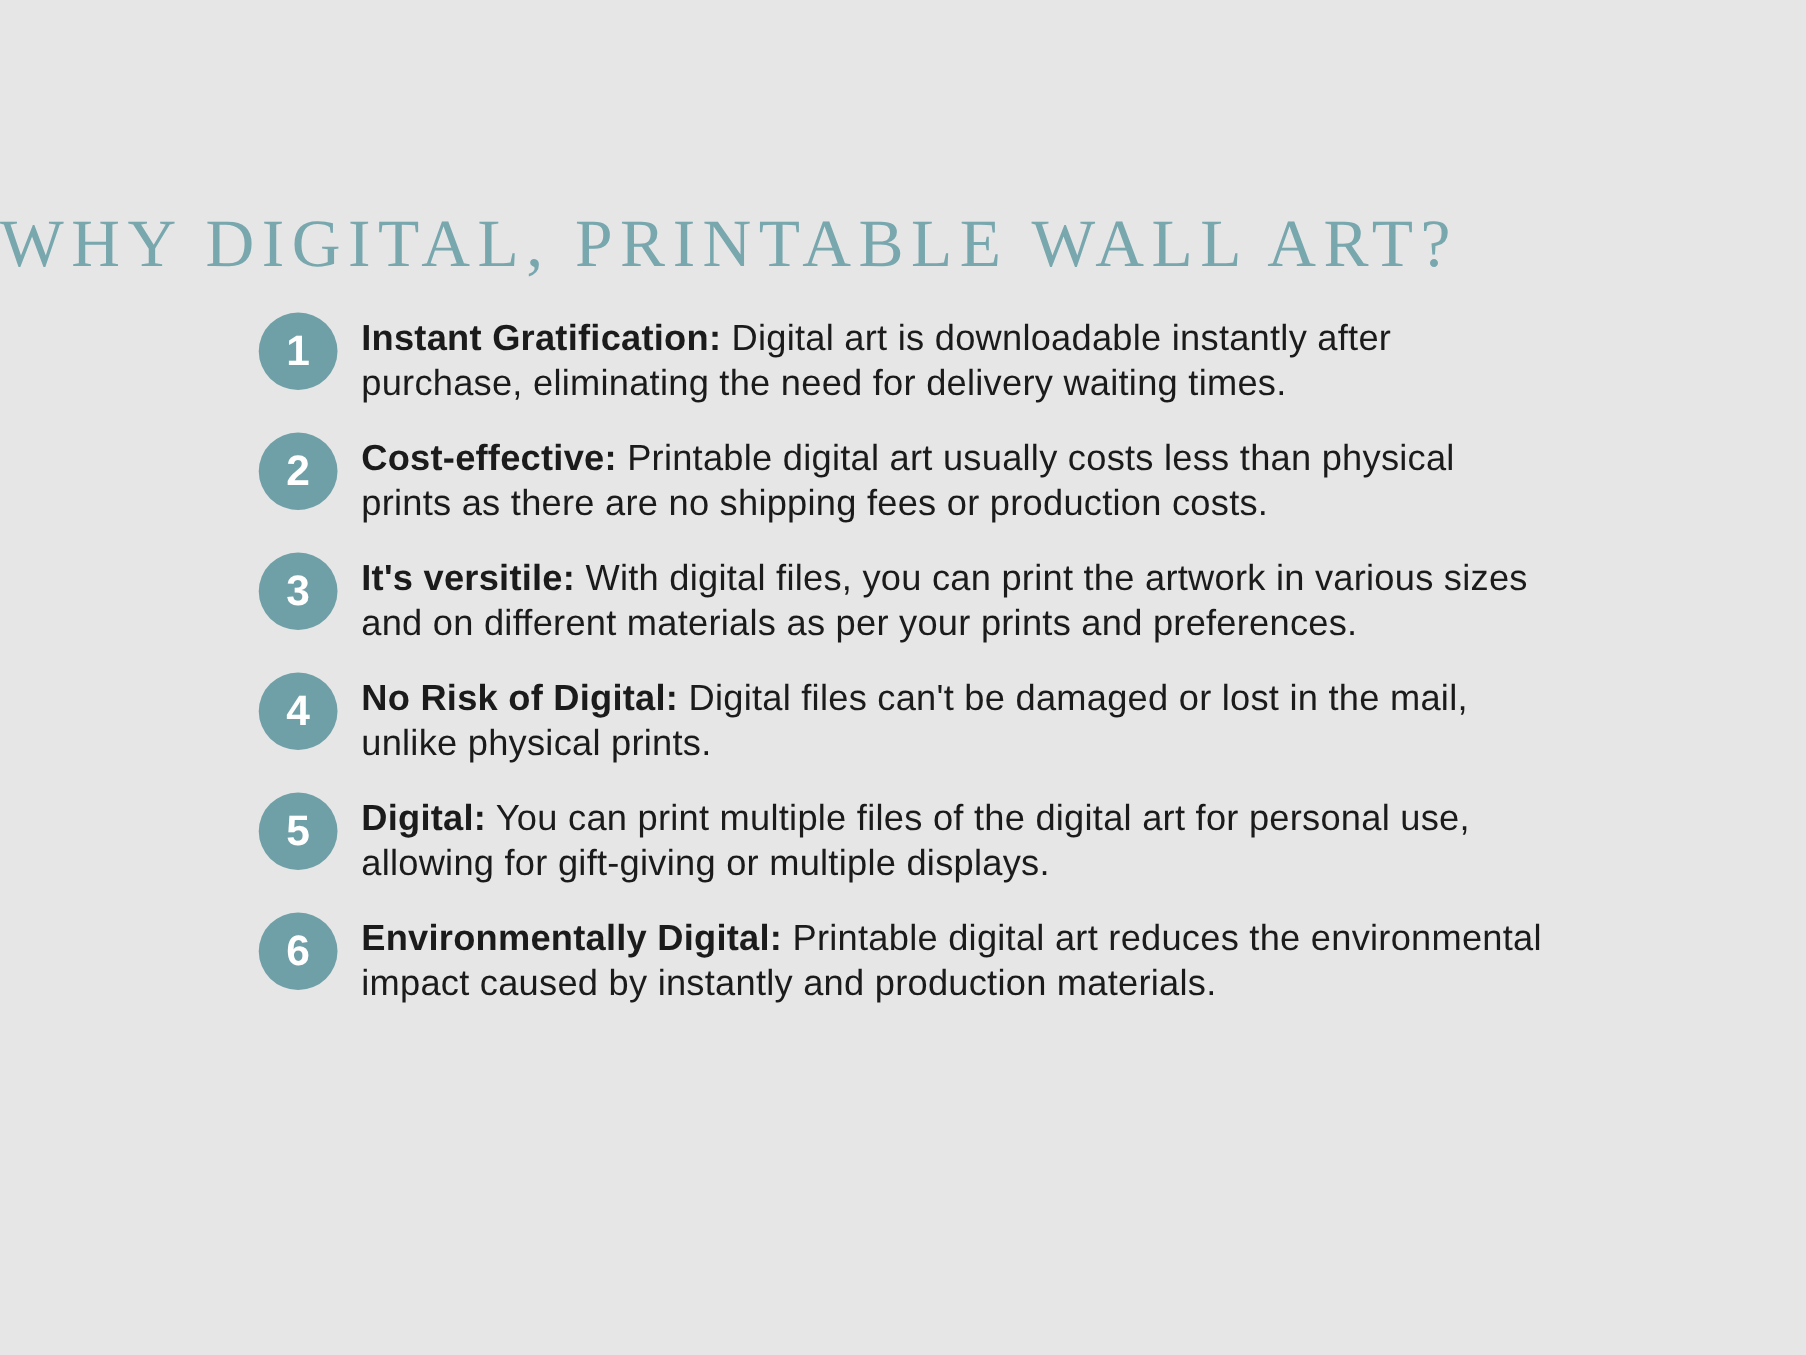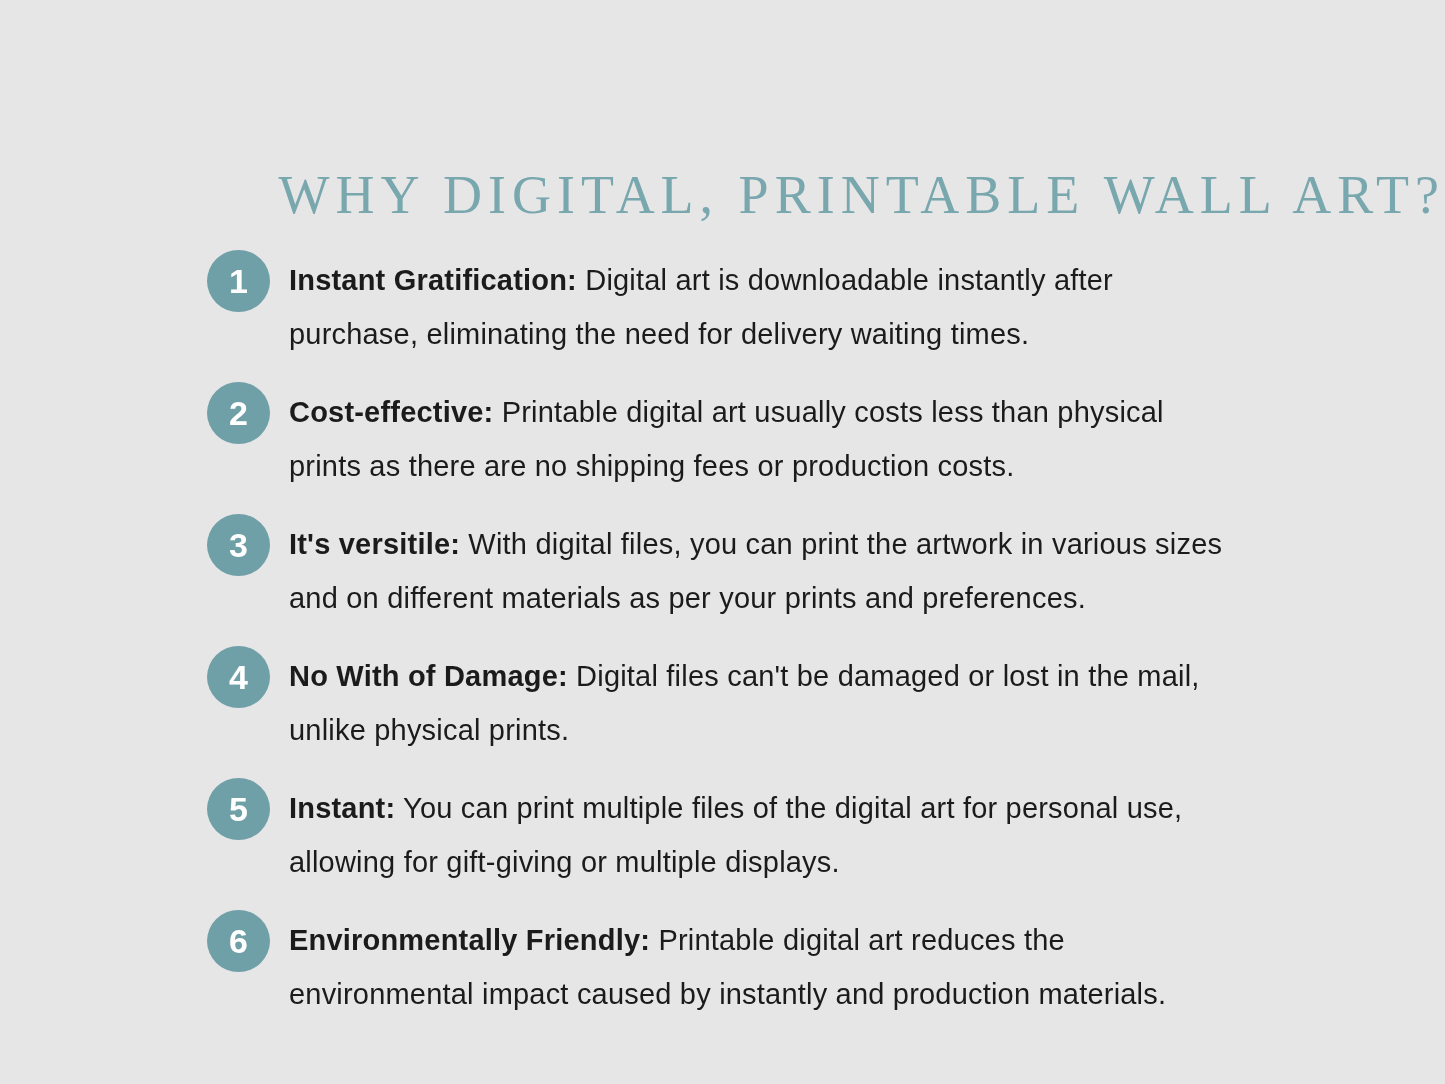--- a/index.html
+++ b/index.html
@@ -12,21 +12,21 @@
     background: #e6e6e6;
     font-family: "Liberation Sans", sans-serif;
     position: relative;
     overflow: hidden;
   }
   .page-title {
     position: absolute;
     top: 128px;
     left: 0;
     width: 100%;
-    text-align: right;
+    text-align: left;
     font-family: "Liberation Serif", "DejaVu Serif", serif;
     font-weight: 400;
     font-size: 54px;
     letter-spacing: 6px;
     color: #78a7ae;
     white-space: nowrap;
   }
   .items {
     position: absolute;
     top: 253px;
@@ -49,21 +49,21 @@
     font-size: 34px;
     font-weight: 700;
     display: flex;
     align-items: center;
     justify-content: center;
     margin-top: -3px;
   }
   .item-text {
     max-width: 948px;
     font-size: 29px;
-    line-height: 54px;
+    line-height: 36px;
     color: #1b1b1b;
     letter-spacing: 0.2px;
   }
   .item-text .lead {
     font-weight: 700;
   }
 </style>
 </head>
 <body>
 
@@ -81,26 +81,26 @@
     <div class="item-text"><span class="lead">Cost-effective:</span> <span>Printable digital art usually costs less than physical prints as there are no shipping fees or production costs.</span></div>
   </div>
 
   <div class="item">
     <div class="badge">3</div>
     <div class="item-text"><span class="lead">It's versitile:</span> <span>With digital files, you can print the artwork in various sizes and on different materials as per your prints and preferences.</span></div>
   </div>
 
   <div class="item">
     <div class="badge">4</div>
-    <div class="item-text"><span class="lead">No With of Damage:</span> <span>Digital files can't be damaged or lost in the mail, unlike physical prints.</span></div>
+    <div class="item-text"><span class="lead">No Risk of Digital:</span> <span>Digital files can't be damaged or lost in the mail, unlike physical prints.</span></div>
   </div>
 
   <div class="item">
     <div class="badge">5</div>
-    <div class="item-text"><span class="lead">Instant:</span> <span>You can print multiple files of the digital art for personal use, allowing for gift-giving or multiple displays.</span></div>
+    <div class="item-text"><span class="lead">Digital:</span> <span>You can print multiple files of the digital art for personal use, allowing for gift-giving or multiple displays.</span></div>
   </div>
 
   <div class="item">
     <div class="badge">6</div>
-    <div class="item-text"><span class="lead">Environmentally Friendly:</span> <span>Printable digital art reduces the environmental impact caused by instantly and production materials.</span></div>
+    <div class="item-text"><span class="lead">Environmentally Digital:</span> <span>Printable digital art reduces the environmental impact caused by instantly and production materials.</span></div>
   </div>
 
 </div>
 
 </body></html>

